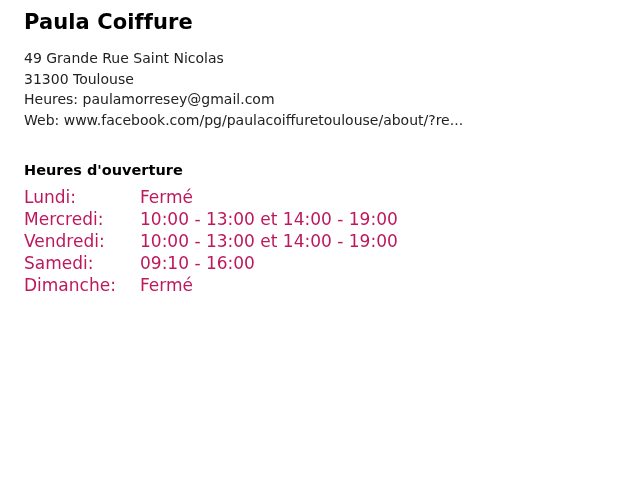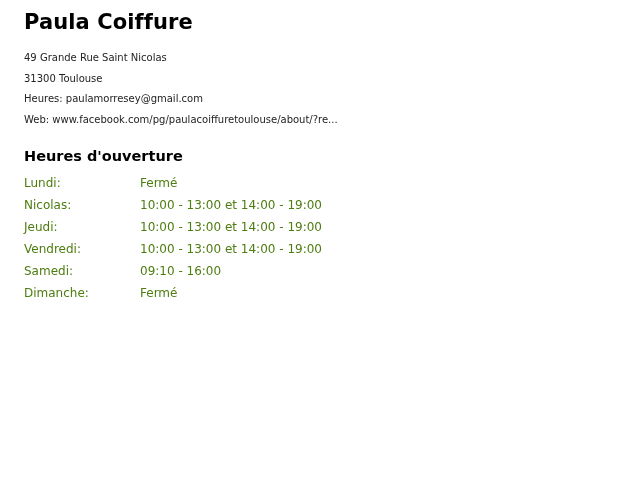--- a/index.html
+++ b/index.html
@@ -30,38 +30,38 @@
     width: 560px;
   }
   .business-name {
     font-size: 21px;
     font-weight: bold;
     margin: 0 0 14px 0;
     letter-spacing: 0.1px;
     color: #000000;
   }
   .address-block {
-    font-size: 10px;
+    font-size: 14px;
     line-height: 20.5px;
     color: #222222;
   }
   .address-line {
     white-space: nowrap;
   }
   .hours-title {
     font-size: 14.5px;
     font-weight: bold;
-    margin-top: 18px;
+    margin-top: 32px;
     margin-bottom: 11px;
     color: #000000;
   }
   table.hours {
     border-collapse: collapse;
-    font-size: 12px;
-    color: #4d7c0f;
+    font-size: 17px;
+    color: #be185d;
   }
   table.hours td {
     padding: 0 0 5px 0;
     vertical-align: top;
     line-height: 17px;
     white-space: nowrap;
   }
   table.hours td.day {
     width: 110px;
     padding-right: 6px;
@@ -96,25 +96,21 @@
 
     <div class="hours-title">Heures d'ouverture</div>
 
     <table class="hours">
       <tbody>
         <tr>
           <td class="day">Lundi:</td>
           <td class="val">Fermé</td>
         </tr>
         <tr>
-          <td class="day">Nicolas:</td>
-          <td class="val">10:00 - 13:00 et 14:00 - 19:00</td>
-        </tr>
-        <tr>
-          <td class="day">Jeudi:</td>
+          <td class="day">Mercredi:</td>
           <td class="val">10:00 - 13:00 et 14:00 - 19:00</td>
         </tr>
         <tr>
           <td class="day">Vendredi:</td>
           <td class="val">10:00 - 13:00 et 14:00 - 19:00</td>
         </tr>
         <tr>
           <td class="day">Samedi:</td>
           <td class="val">09:10 - 16:00</td>
         </tr>

